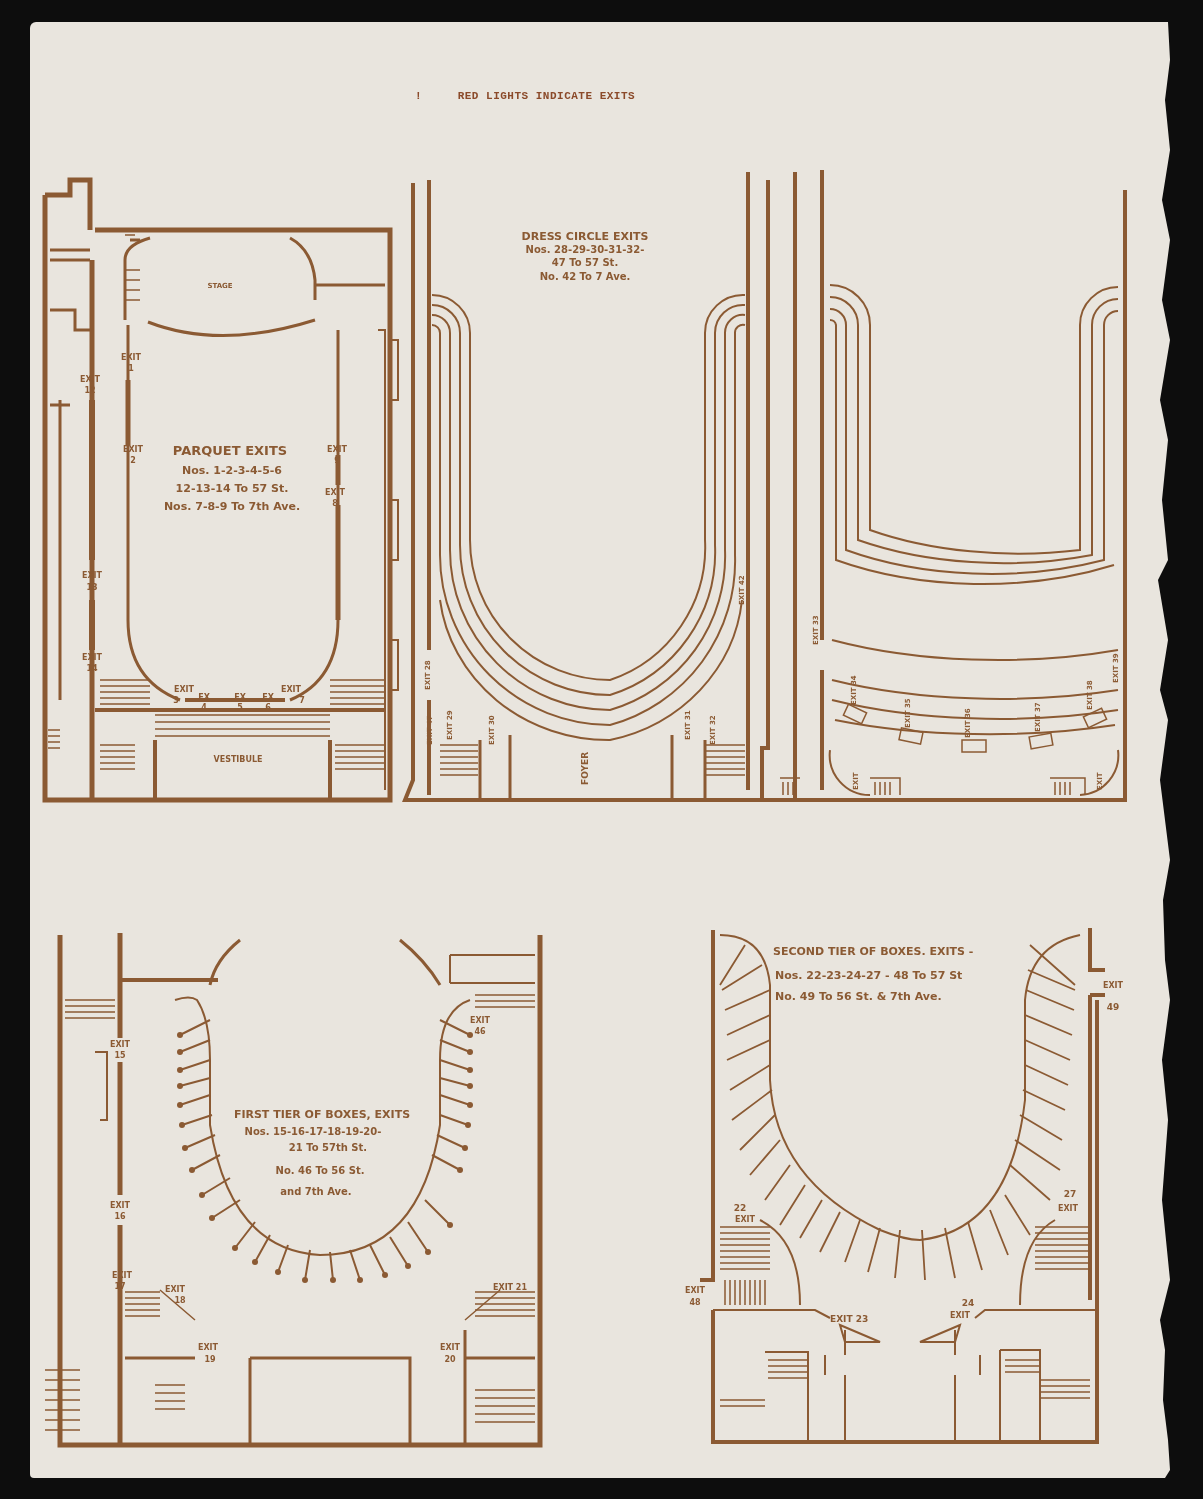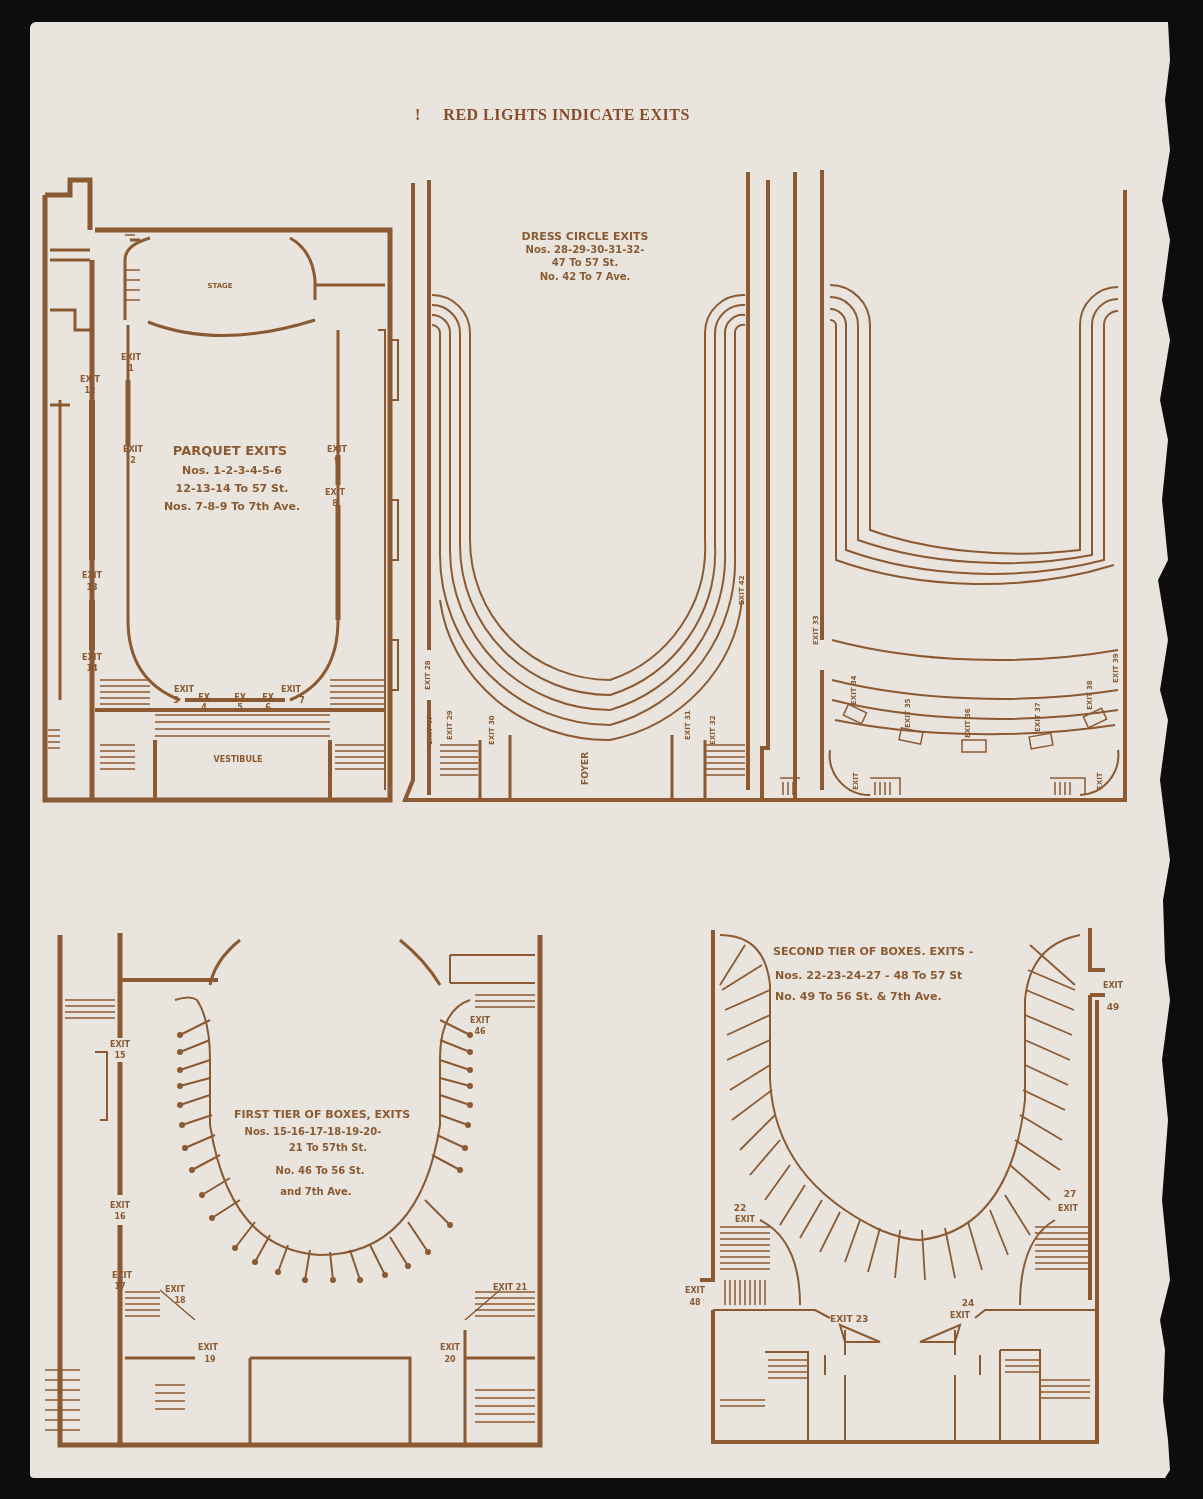--- a/index.html
+++ b/index.html
@@ -4,22 +4,22 @@
   <style>
     html, body { margin:0; padding:0; }
     body { width:1203px; height:1499px; background:#0d0d0d; position:relative; overflow:hidden;
            font-family:"DejaVu Sans", sans-serif; }
     .paper { position:absolute; left:30px; top:22px; width:1140px; height:1456px; background:#e9e5de;
              border-radius:6px 0 0 4px; }
     svg.plan { position:absolute; left:0; top:0; }
     .ink { stroke:#8b5a33; fill:none; }
     .inkfill { fill:#8b5a33; }
     text.lbl { fill:#8b5a33; font-family:"DejaVu Sans", sans-serif; font-weight:bold; }
-    .header { position:absolute; left:415px; top:106px; color:#8b4a2a; font-family:Liberation Serif, serif;
-              font-weight:bold; font-size:16px; letter-spacing:0.5px; }
+    .header { position:absolute; left:415px; top:90px; color:#8b4a2a; font-family:Liberation Mono, monospace;
+              font-weight:bold; font-size:11px; letter-spacing:0.5px; }
   </style>
 </head>
 <body>
 
 <div class="paper"></div>
 
 <div class="header">
   <span>!</span>
   &nbsp;&nbsp;&nbsp;
   <span>RED LIGHTS INDICATE EXITS</span>

